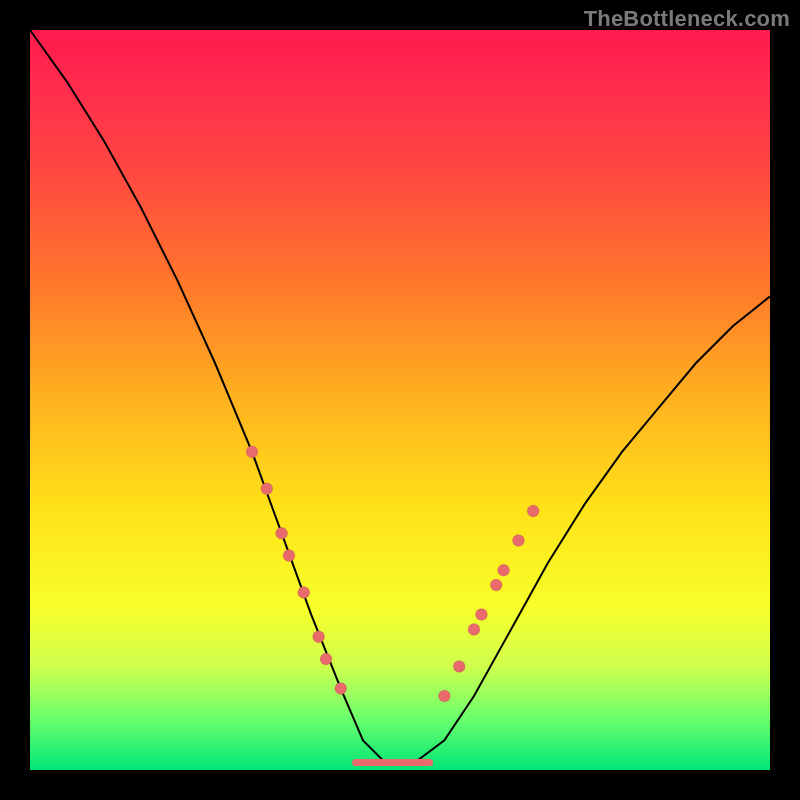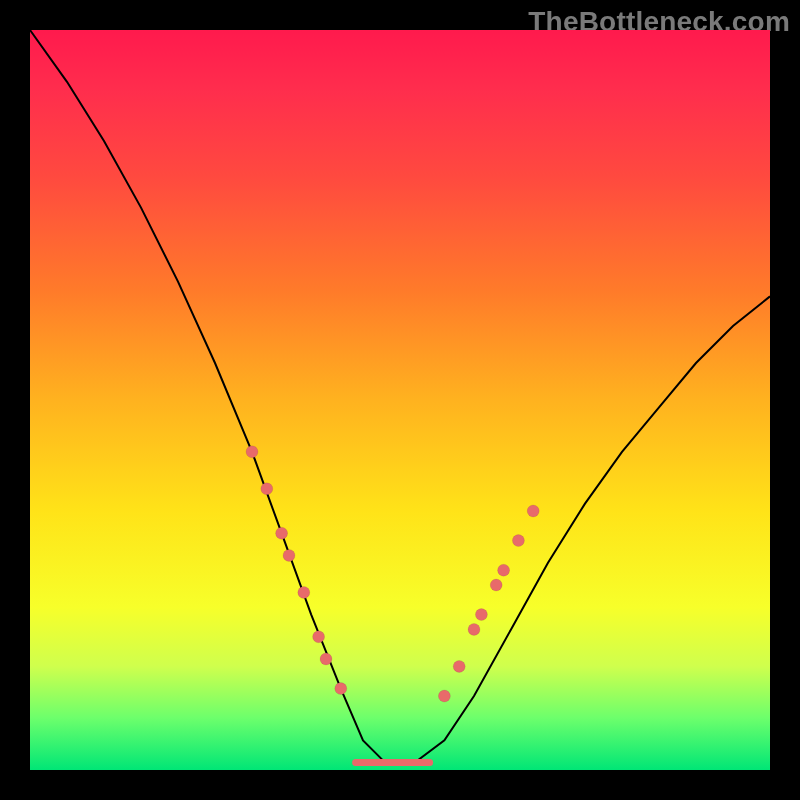--- a/index.html
+++ b/index.html
@@ -35,21 +35,21 @@
       #cfff4d 86%,
       #6cff6c 93%,
       #00e676 100%
     );
   }
   .watermark {
     position: absolute;
     top: 6px;
     right: 10px;
     font-family: Arial, Helvetica, sans-serif;
-    font-size: 28px;
+    font-size: 22px;
     font-weight: 600;
     color: #7a7a7a;
     letter-spacing: 0.2px;
     user-select: none;
   }
   svg.curve {
     position: absolute;
     left: 0;
     top: 0;
     width: 740px;

